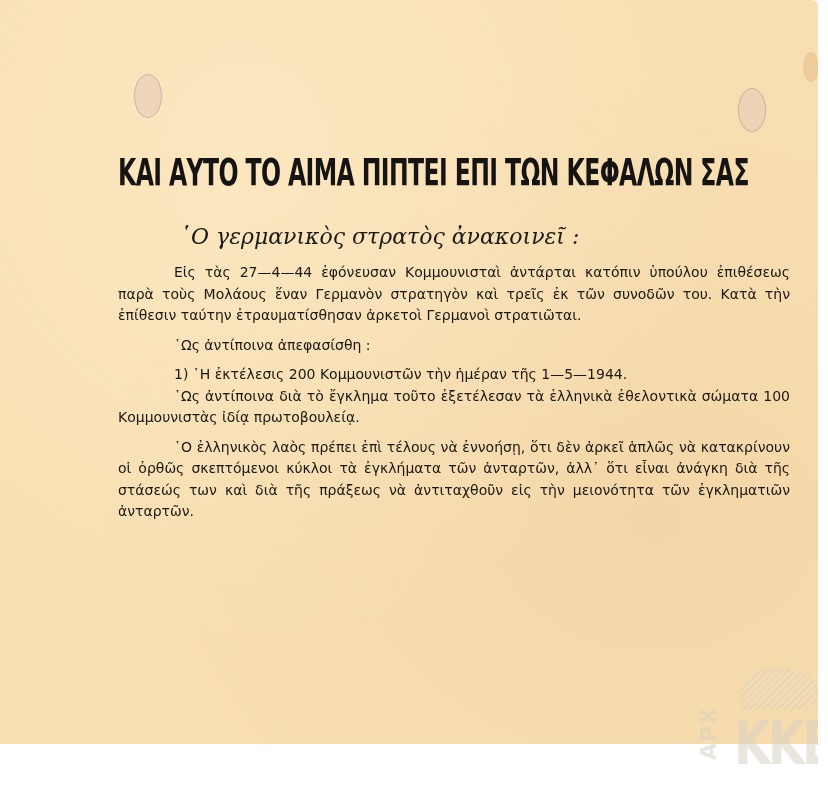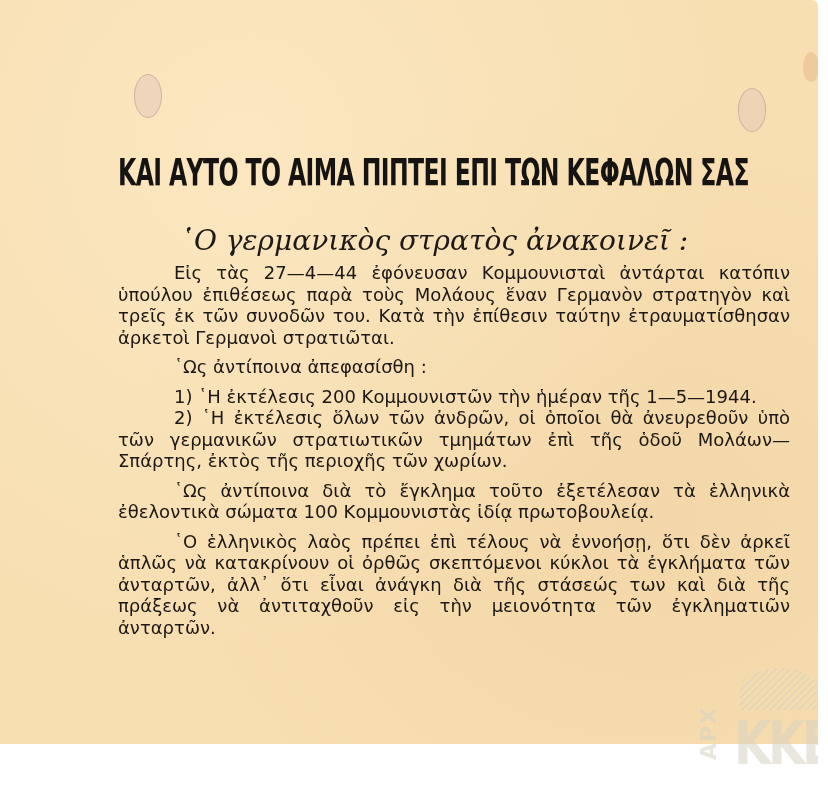--- a/index.html
+++ b/index.html
@@ -60,31 +60,31 @@
       transform-origin: left top;
       white-space: nowrap;
       line-height: 48px;
     }
     .subhead {
       position: absolute;
       left: 180px;
       top: 224px;
       font-family: "DejaVu Serif", serif;
       font-style: italic;
-      font-size: 28px;
+      font-size: 22px;
       color: #1d1a17;
       white-space: nowrap;
     }
     .body-text {
       position: absolute;
       left: 118px;
       top: 262px;
       width: 672px;
       font-family: "DejaVu Sans", sans-serif;
-      font-size: 18px;
+      font-size: 14px;
       line-height: 21.5px;
       color: #1b1815;
       text-align: justify;
     }
     .body-text p {
       margin: 0 0 8px 0;
       text-indent: 56px;
     }
     .watermark {
       position: absolute;
@@ -136,21 +136,20 @@
   <div class="pin-hole" style="left:738px; top:88px;"></div>
   <div class="stain" style="left:803px; top:52px; width:16px; height:30px;"></div>
 
   <div class="headline">ΚΑΙ ΑΥΤΟ ΤΟ ΑΙΜΑ ΠΙΠΤΕΙ ΕΠΙ ΤΩΝ ΚΕΦΑΛΩΝ ΣΑΣ</div>
   <div class="subhead">῾Ο γερμανικὸς στρατὸς ἀνακοινεῖ :</div>
 
   <div class="body-text">
     <p>Εἰς τὰς 27—4—44 ἐφόνευσαν Κομμουνισταὶ ἀντάρται κατόπιν ὑπούλου ἐπιθέσεως παρὰ τοὺς Μολάους ἕναν Γερμανὸν στρατηγὸν καὶ τρεῖς ἐκ τῶν συνοδῶν του. Κατὰ τὴν ἐπίθεσιν ταύτην ἐτραυματίσθησαν ἀρκετοὶ Γερμανοὶ στρατιῶται.</p>
     <p style="margin-bottom:8px;">῾Ως ἀντίποινα ἀπεφασίσθη :</p>
     <p style="margin-bottom:0;">1) ῾Η ἐκτέλεσις 200 Κομμουνιστῶν τὴν ἡμέραν τῆς 1—5—1944.</p>
-    <p>2) ῾Η ἐκτέλεσις ὅλων τῶν ἀνδρῶν, οἱ ὁποῖοι θὰ ἀνευρεθοῦν ὑπὸ τῶν γερμανικῶν στρατιωτικῶν τμημάτων ἐπὶ τῆς ὁδοῦ Μολάων—Σπάρτης, ἐκτὸς τῆς περιοχῆς τῶν χωρίων.</p>
     <p>῾Ως ἀντίποινα διὰ τὸ ἔγκλημα τοῦτο ἐξετέλεσαν τὰ ἑλληνικὰ ἐθελοντικὰ σώματα 100 Κομμουνιστὰς ἰδίᾳ πρωτοβουλείᾳ.</p>
     <p>῾Ο ἑλληνικὸς λαὸς πρέπει ἐπὶ τέλους νὰ ἐννοήσῃ, ὅτι δὲν ἀρκεῖ ἁπλῶς νὰ κατακρίνουν οἱ ὀρθῶς σκεπτόμενοι κύκλοι τὰ ἐγκλήματα τῶν ἀνταρτῶν, ἀλλ᾽ ὅτι εἶναι ἀνάγκη διὰ τῆς στάσεώς των καὶ διὰ τῆς πράξεως νὰ ἀντιταχθοῦν εἰς τὴν μειονότητα τῶν ἐγκληματιῶν ἀνταρτῶν.</p>
   </div>
 
   <div class="watermark">
     <div class="wm-rays"></div>
     <div class="wm-side">ΑΡΧ</div>
     <div class="wm-text">ΚΚΕ</div>
   </div>
 </div>

